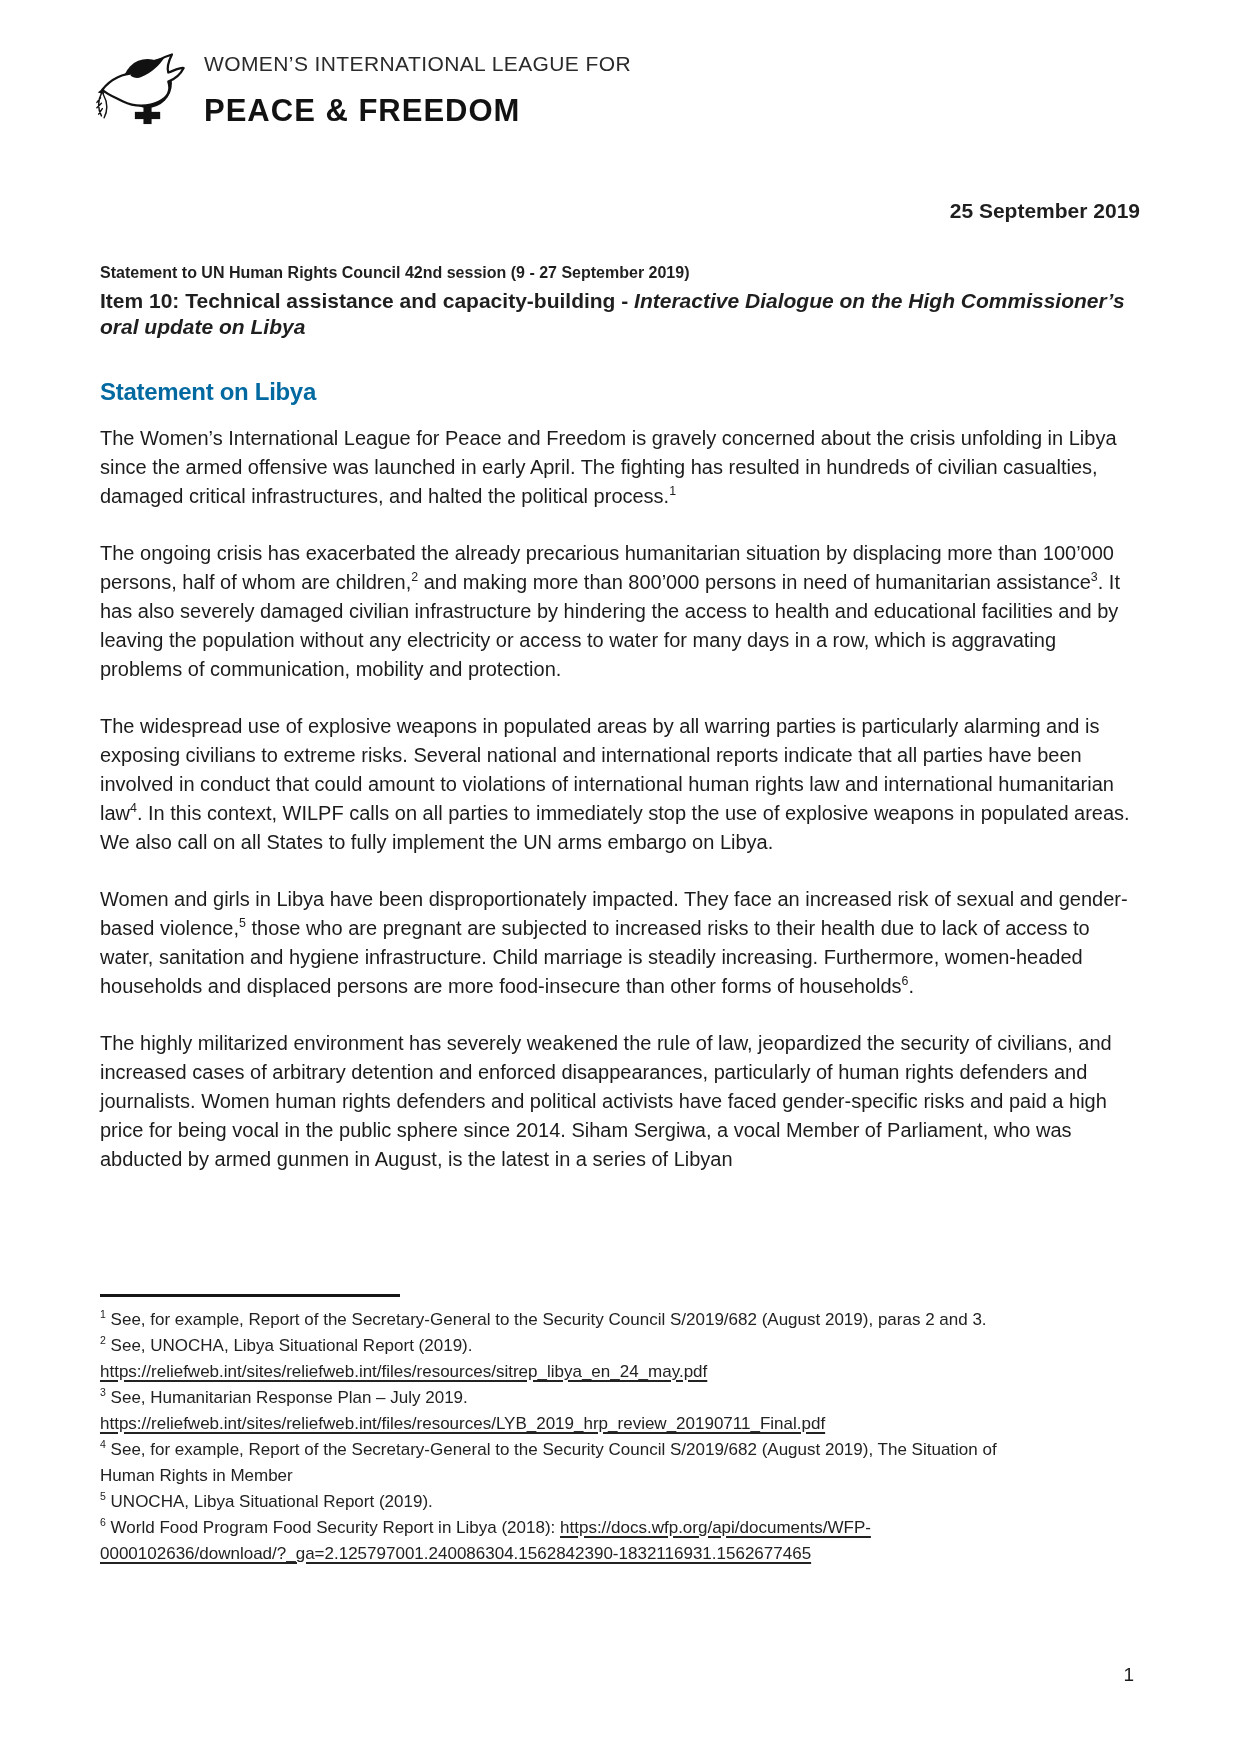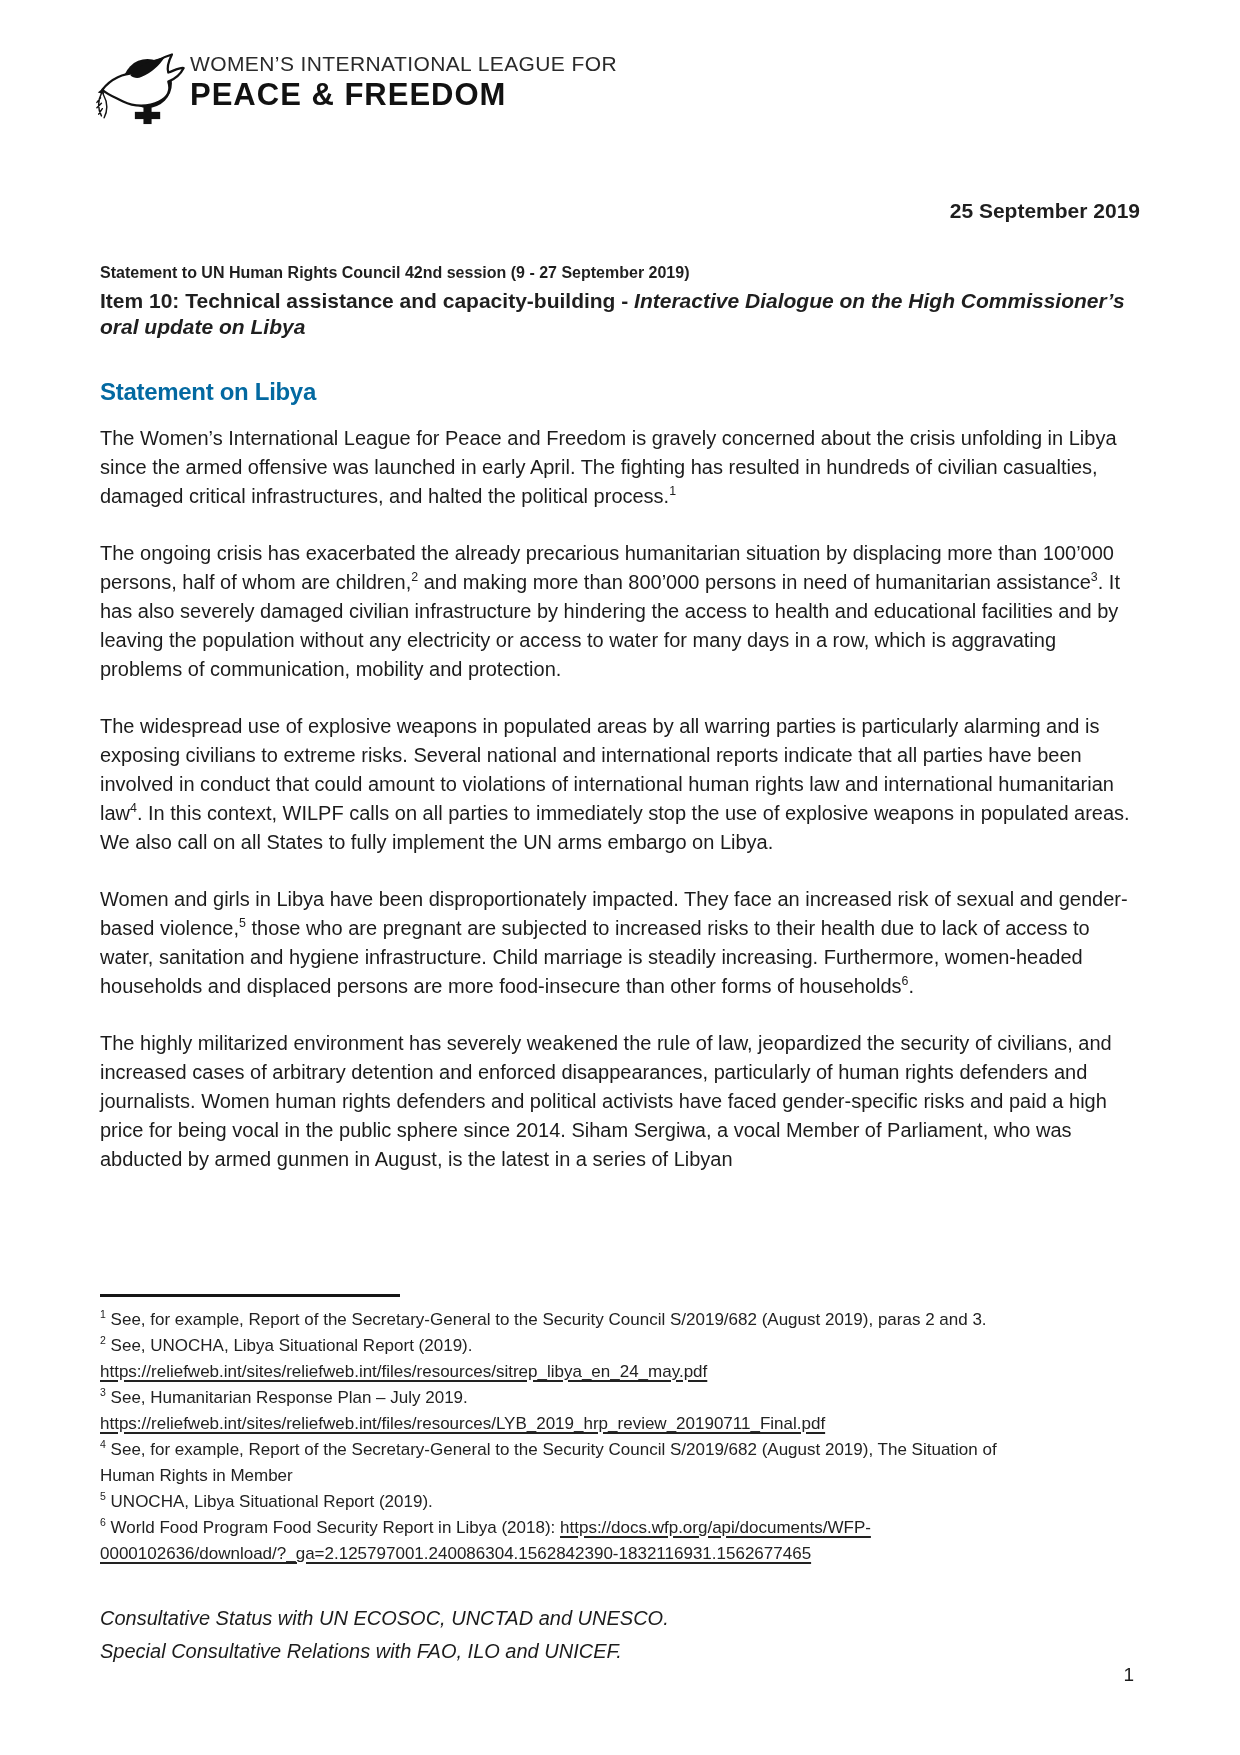--- a/index.html
+++ b/index.html
@@ -8,25 +8,25 @@
     width:1240px;height:1755px;
     margin:0 auto;
     background:#ffffff;
     font-family:"Liberation Sans",sans-serif;
     color:#1f1f1f;
     overflow:hidden;
     box-sizing:border-box;
     padding:42px 100px 0 100px;
   }
   
-  .logo-row{display:flex;align-items:flex-start;margin-left:-4px;}
+  .logo-row{display:flex;align-items:flex-start;gap:14px;margin-left:-4px;}
   .logo-icon{width:94px;height:90px;flex:0 0 auto;}
   .logo-text{padding-top:10px;}
   .logo-l1{font-size:21px;letter-spacing:.4px;color:#2a2a2a;line-height:24px;}
-  .logo-l2{font-size:31px;font-weight:bold;letter-spacing:1px;color:#121212;line-height:34px;margin-top:2px;}
+  .logo-l2{font-size:31px;font-weight:bold;letter-spacing:1px;color:#121212;line-height:34px;margin-top:18px;}
   
   .date-line{margin-top:64px;text-align:right;font-weight:bold;font-size:21px;line-height:30px;}
   .statement-line{margin-top:32px;font-weight:bold;font-size:16px;line-height:30px;}
   .item-line{font-size:21px;line-height:26px;}
   .b{font-weight:bold;}
   .bi{font-weight:bold;font-style:italic;}
   
   h1.doc-title{margin:30px 0 0 0;font-size:24px;line-height:44px;letter-spacing:-.3px;color:#0369a1;}
   
   .body-block{margin-top:10px;}
@@ -87,19 +87,15 @@
   <div class="footnotes">
     <div class="fn-separator"></div>
     <p class="footnote"><sup>1</sup><span> See, for example, Report of the Secretary-General to the Security Council S/2019/682 (August 2019), paras 2 and 3.</span></p>
     <p class="footnote"><sup>2</sup><span> See, UNOCHA, Libya Situational Report (2019).</span><br><a class="doc-link" href="#">https://reliefweb.int/sites/reliefweb.int/files/resources/sitrep_libya_en_24_may.pdf</a></p>
     <p class="footnote"><sup>3</sup><span> See, Humanitarian Response Plan – July 2019.</span><br><a class="doc-link" href="#">https://reliefweb.int/sites/reliefweb.int/files/resources/LYB_2019_hrp_review_20190711_Final.pdf</a></p>
     <p class="footnote"><sup>4</sup><span> See, for example, Report of the Secretary-General to the Security Council S/2019/682 (August 2019), The Situation of</span><br><span>Human Rights in Member</span></p>
     <p class="footnote"><sup>5</sup><span> UNOCHA, Libya Situational Report (2019).</span></p>
     <p class="footnote"><sup>6</sup><span> World Food Program Food Security Report in Libya (2018): </span><a class="doc-link" href="#">https://docs.wfp.org/api/documents/WFP-</a><br><a class="doc-link" href="#">0000102636/download/?_ga=2.125797001.240086304.1562842390-1832116931.1562677465</a></p>
   </div>
 
-  <div class="doc-footer">
-    <div>Consultative Status with UN ECOSOC, UNCTAD and UNESCO.</div>
-    <div>Special Consultative Relations with FAO, ILO and UNICEF.</div>
-  </div>
   <div class="page-number">1</div>
 
 </div>
 
 </body></html>

